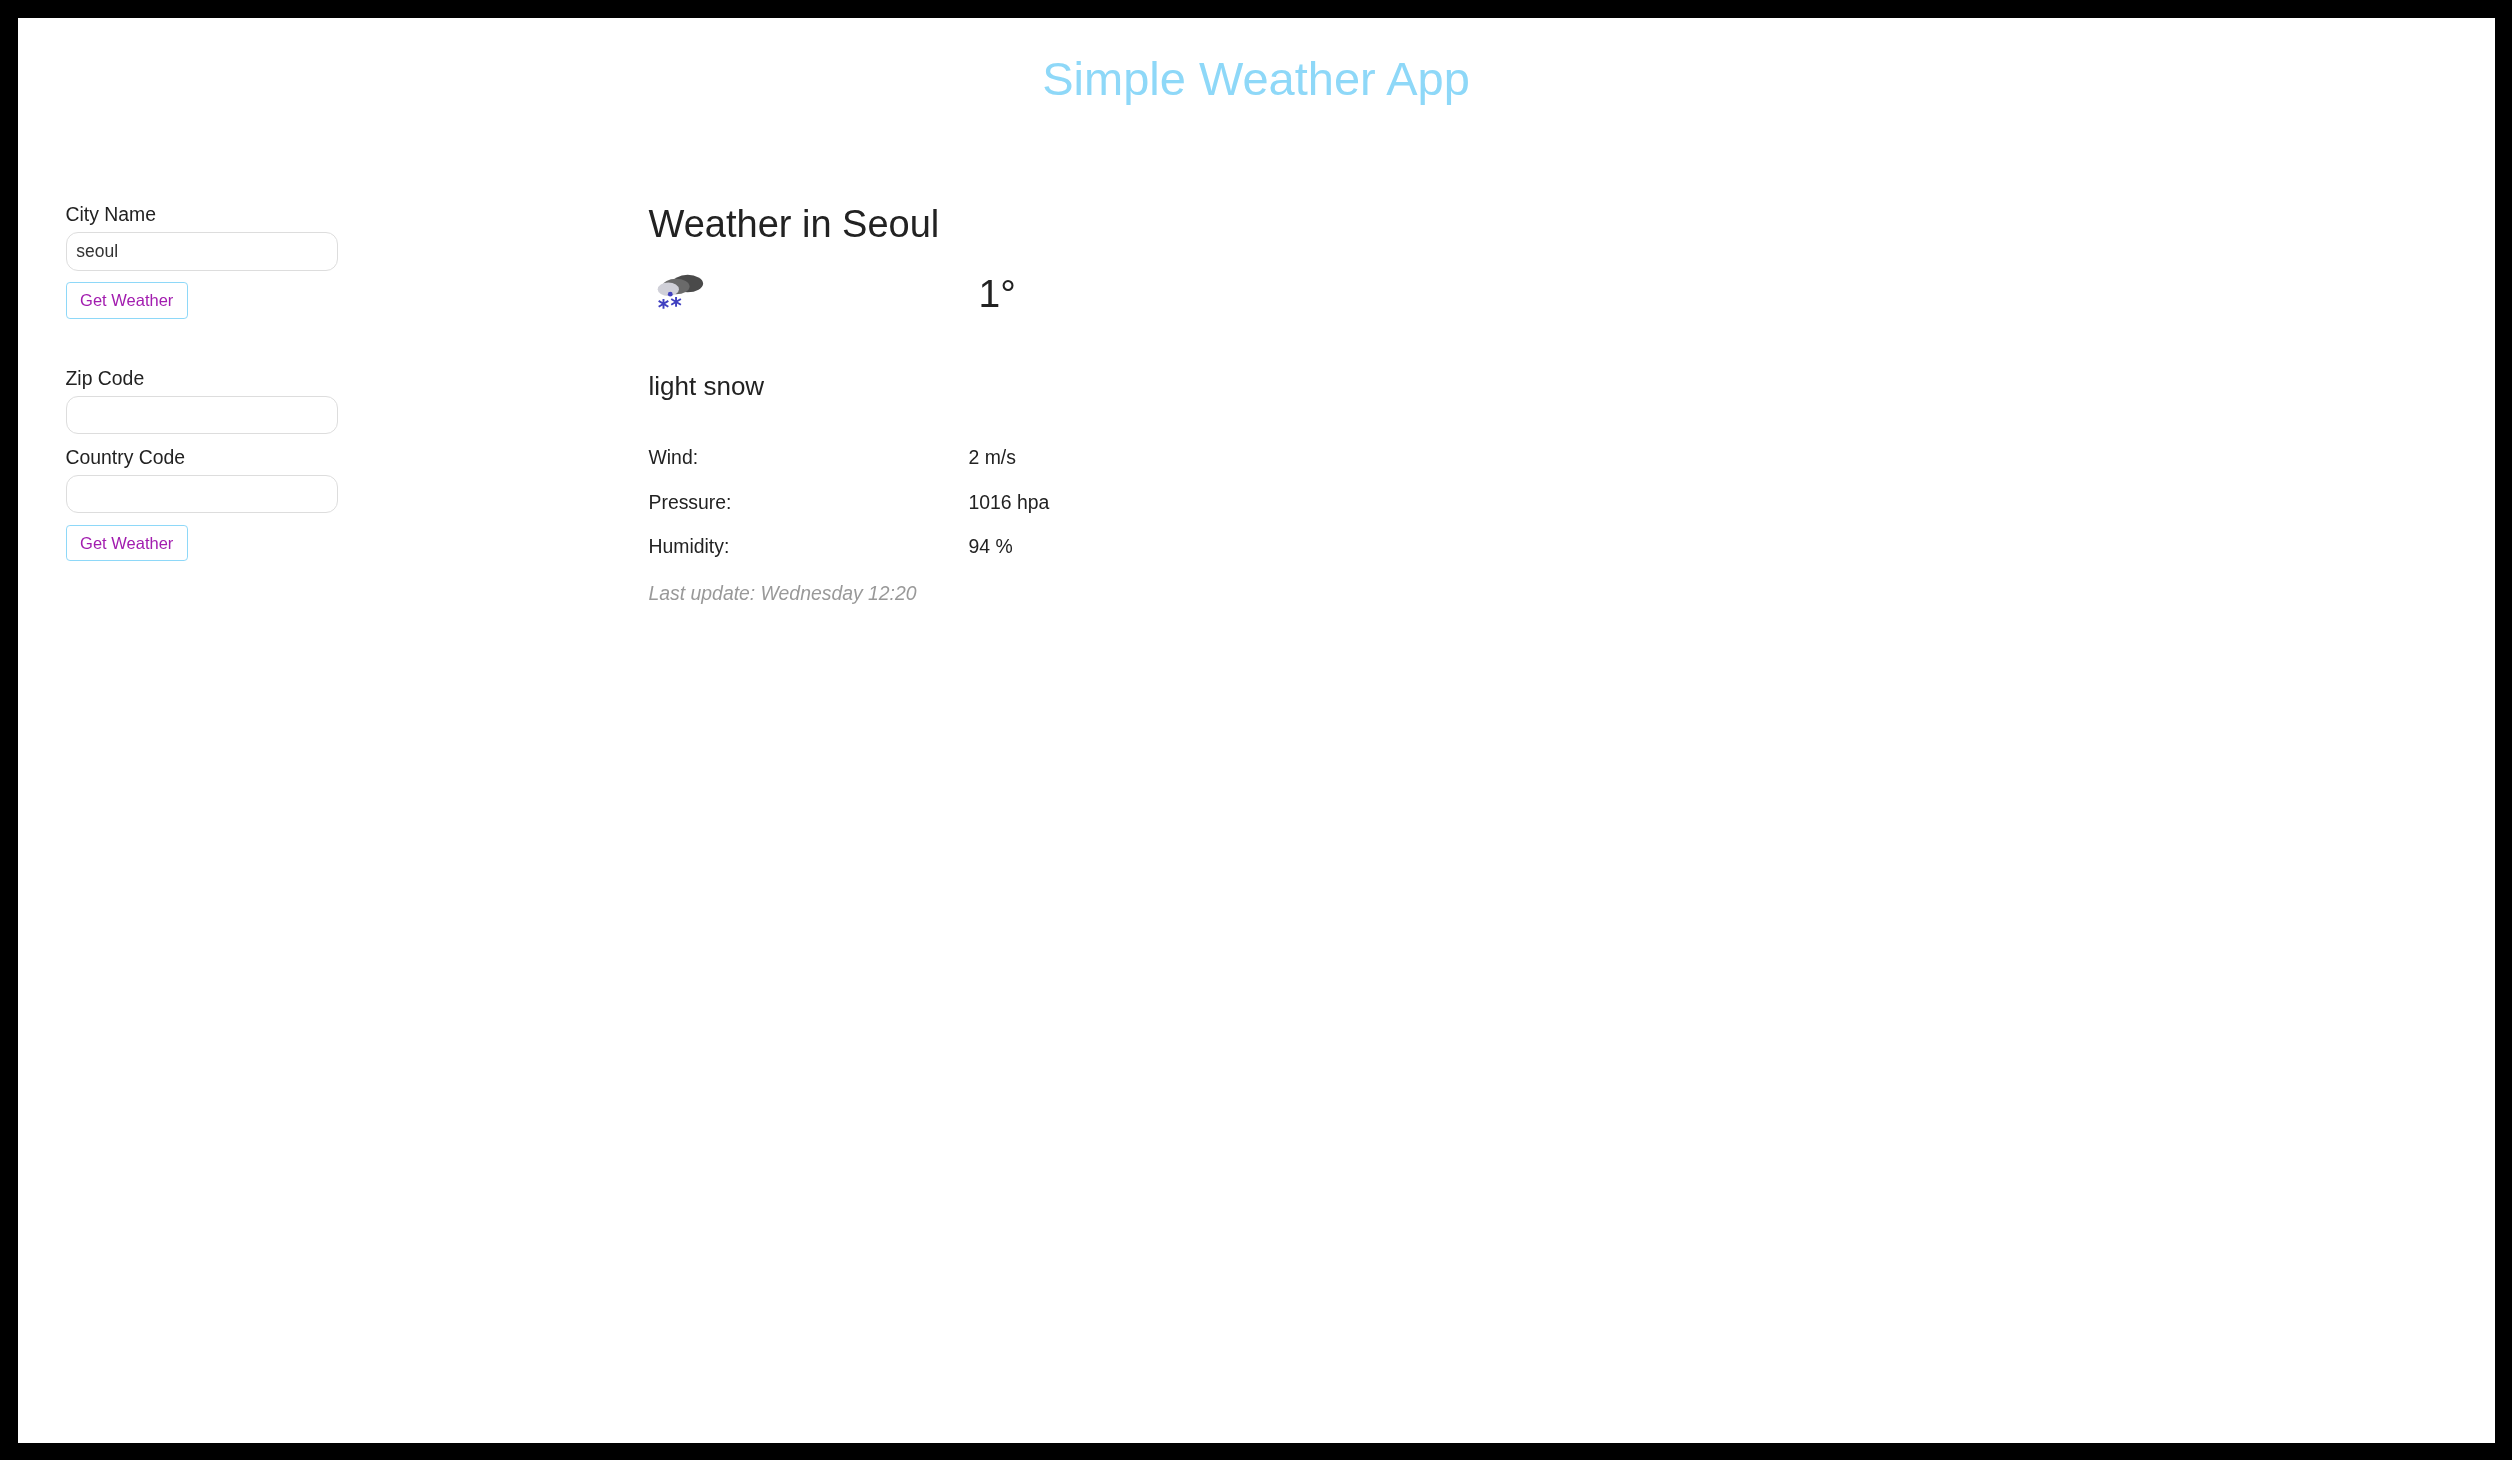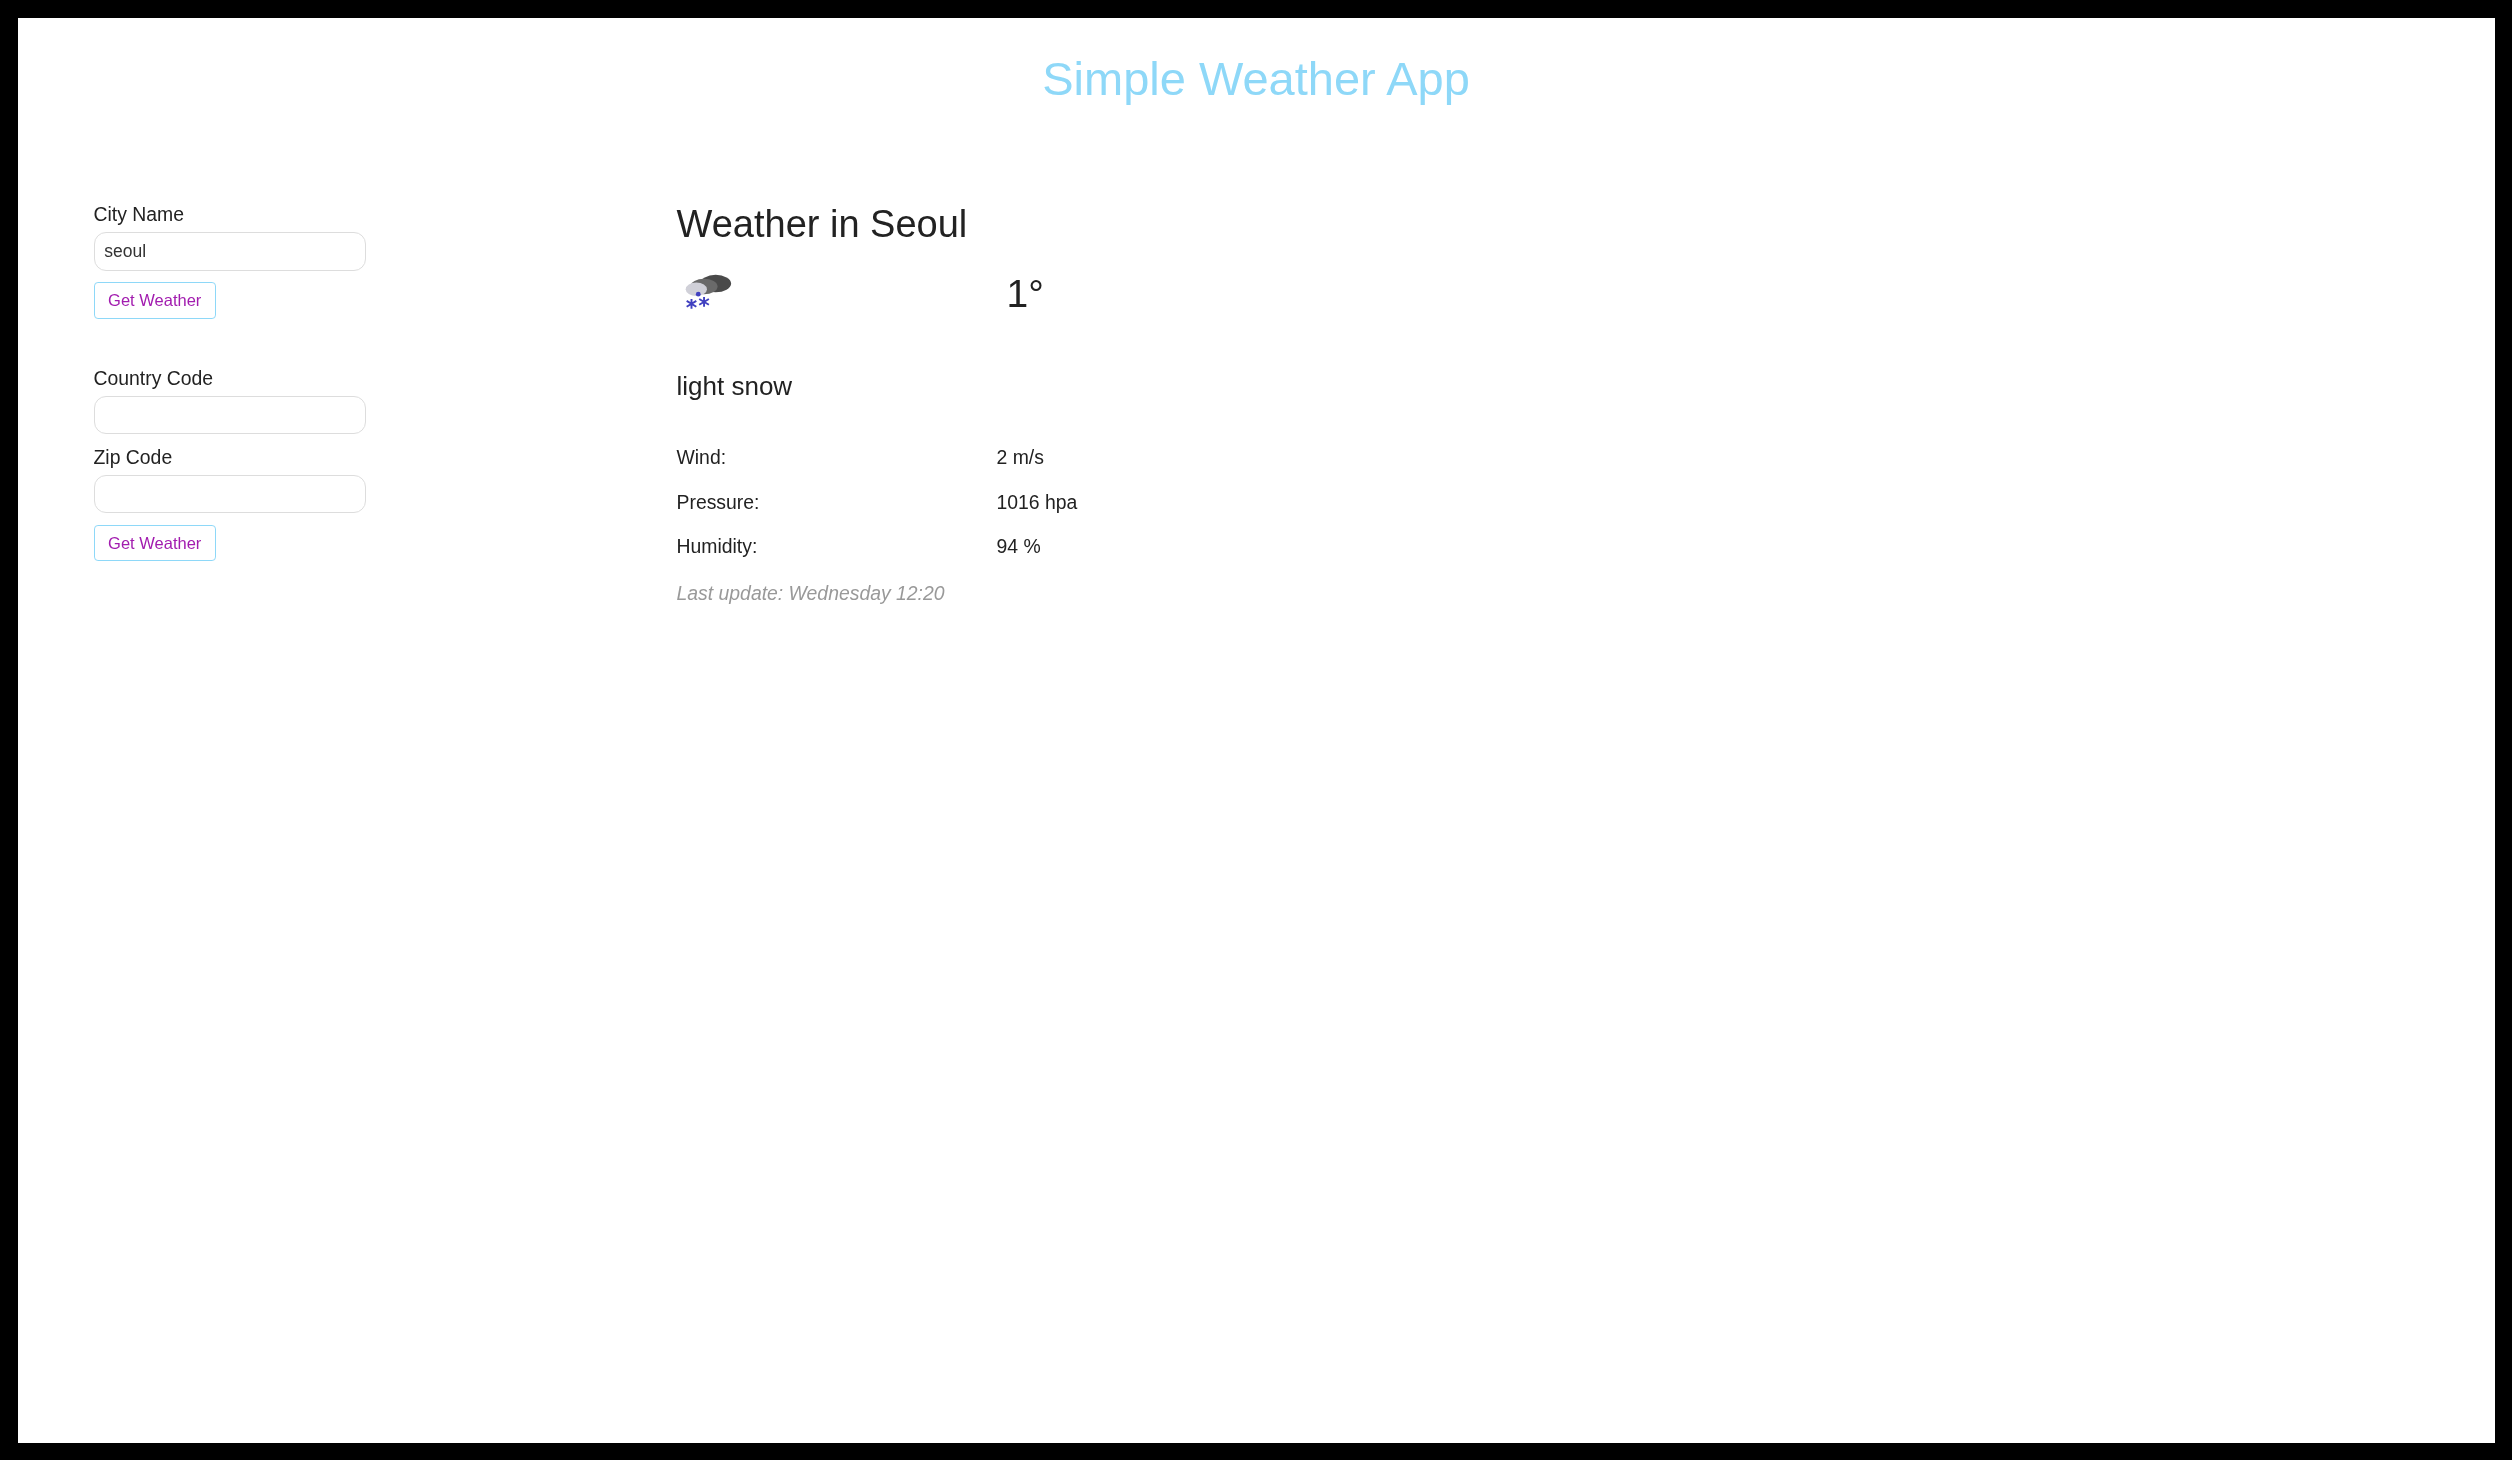--- a/index.html
+++ b/index.html
@@ -11,21 +11,21 @@
     body {
       font-family: -apple-system, BlinkMacSystemFont, "Helvetica Neue", Helvetica, Arial, sans-serif;
       background: #000;
       padding: 17.5px;
       min-height: 100vh;
     }
     
     .page-wrapper {
       background: #fff;
       min-height: calc(100vh - 35px);
-      padding: 29px 76px;
+      padding: 29px 48px;
     }
     
     h1.title {
       text-align: center;
       font-weight: 300;
       font-size: 47px;
       color: #8ed8f8;
       margin-bottom: 97px;
       margin-top: 4.8px;
     }
@@ -150,25 +150,25 @@
       <div class="form-block">
         <div class="form-group">
           <label class="form-label">City Name</label>
           <input type="text" class="form-input" value="seoul" style="">
         </div>
         <button class="btn">Get Weather</button>
       </div>
 
       <div class="form-block">
         <div class="form-group">
-          <label class="form-label">Country Code</label>
+          <label class="form-label">Zip Code</label>
           <input type="text" class="form-input" value="" style="">
         </div>
         <div class="form-group">
-          <label class="form-label">Zip Code</label>
+          <label class="form-label">Country Code</label>
           <input type="text" class="form-input" value="" style="">
         </div>
         <button class="btn">Get Weather</button>
       </div>
 
     </div>
 
     <div class="right-panel">
 
       <h2 class="weather-title">Weather in Seoul</h2>

